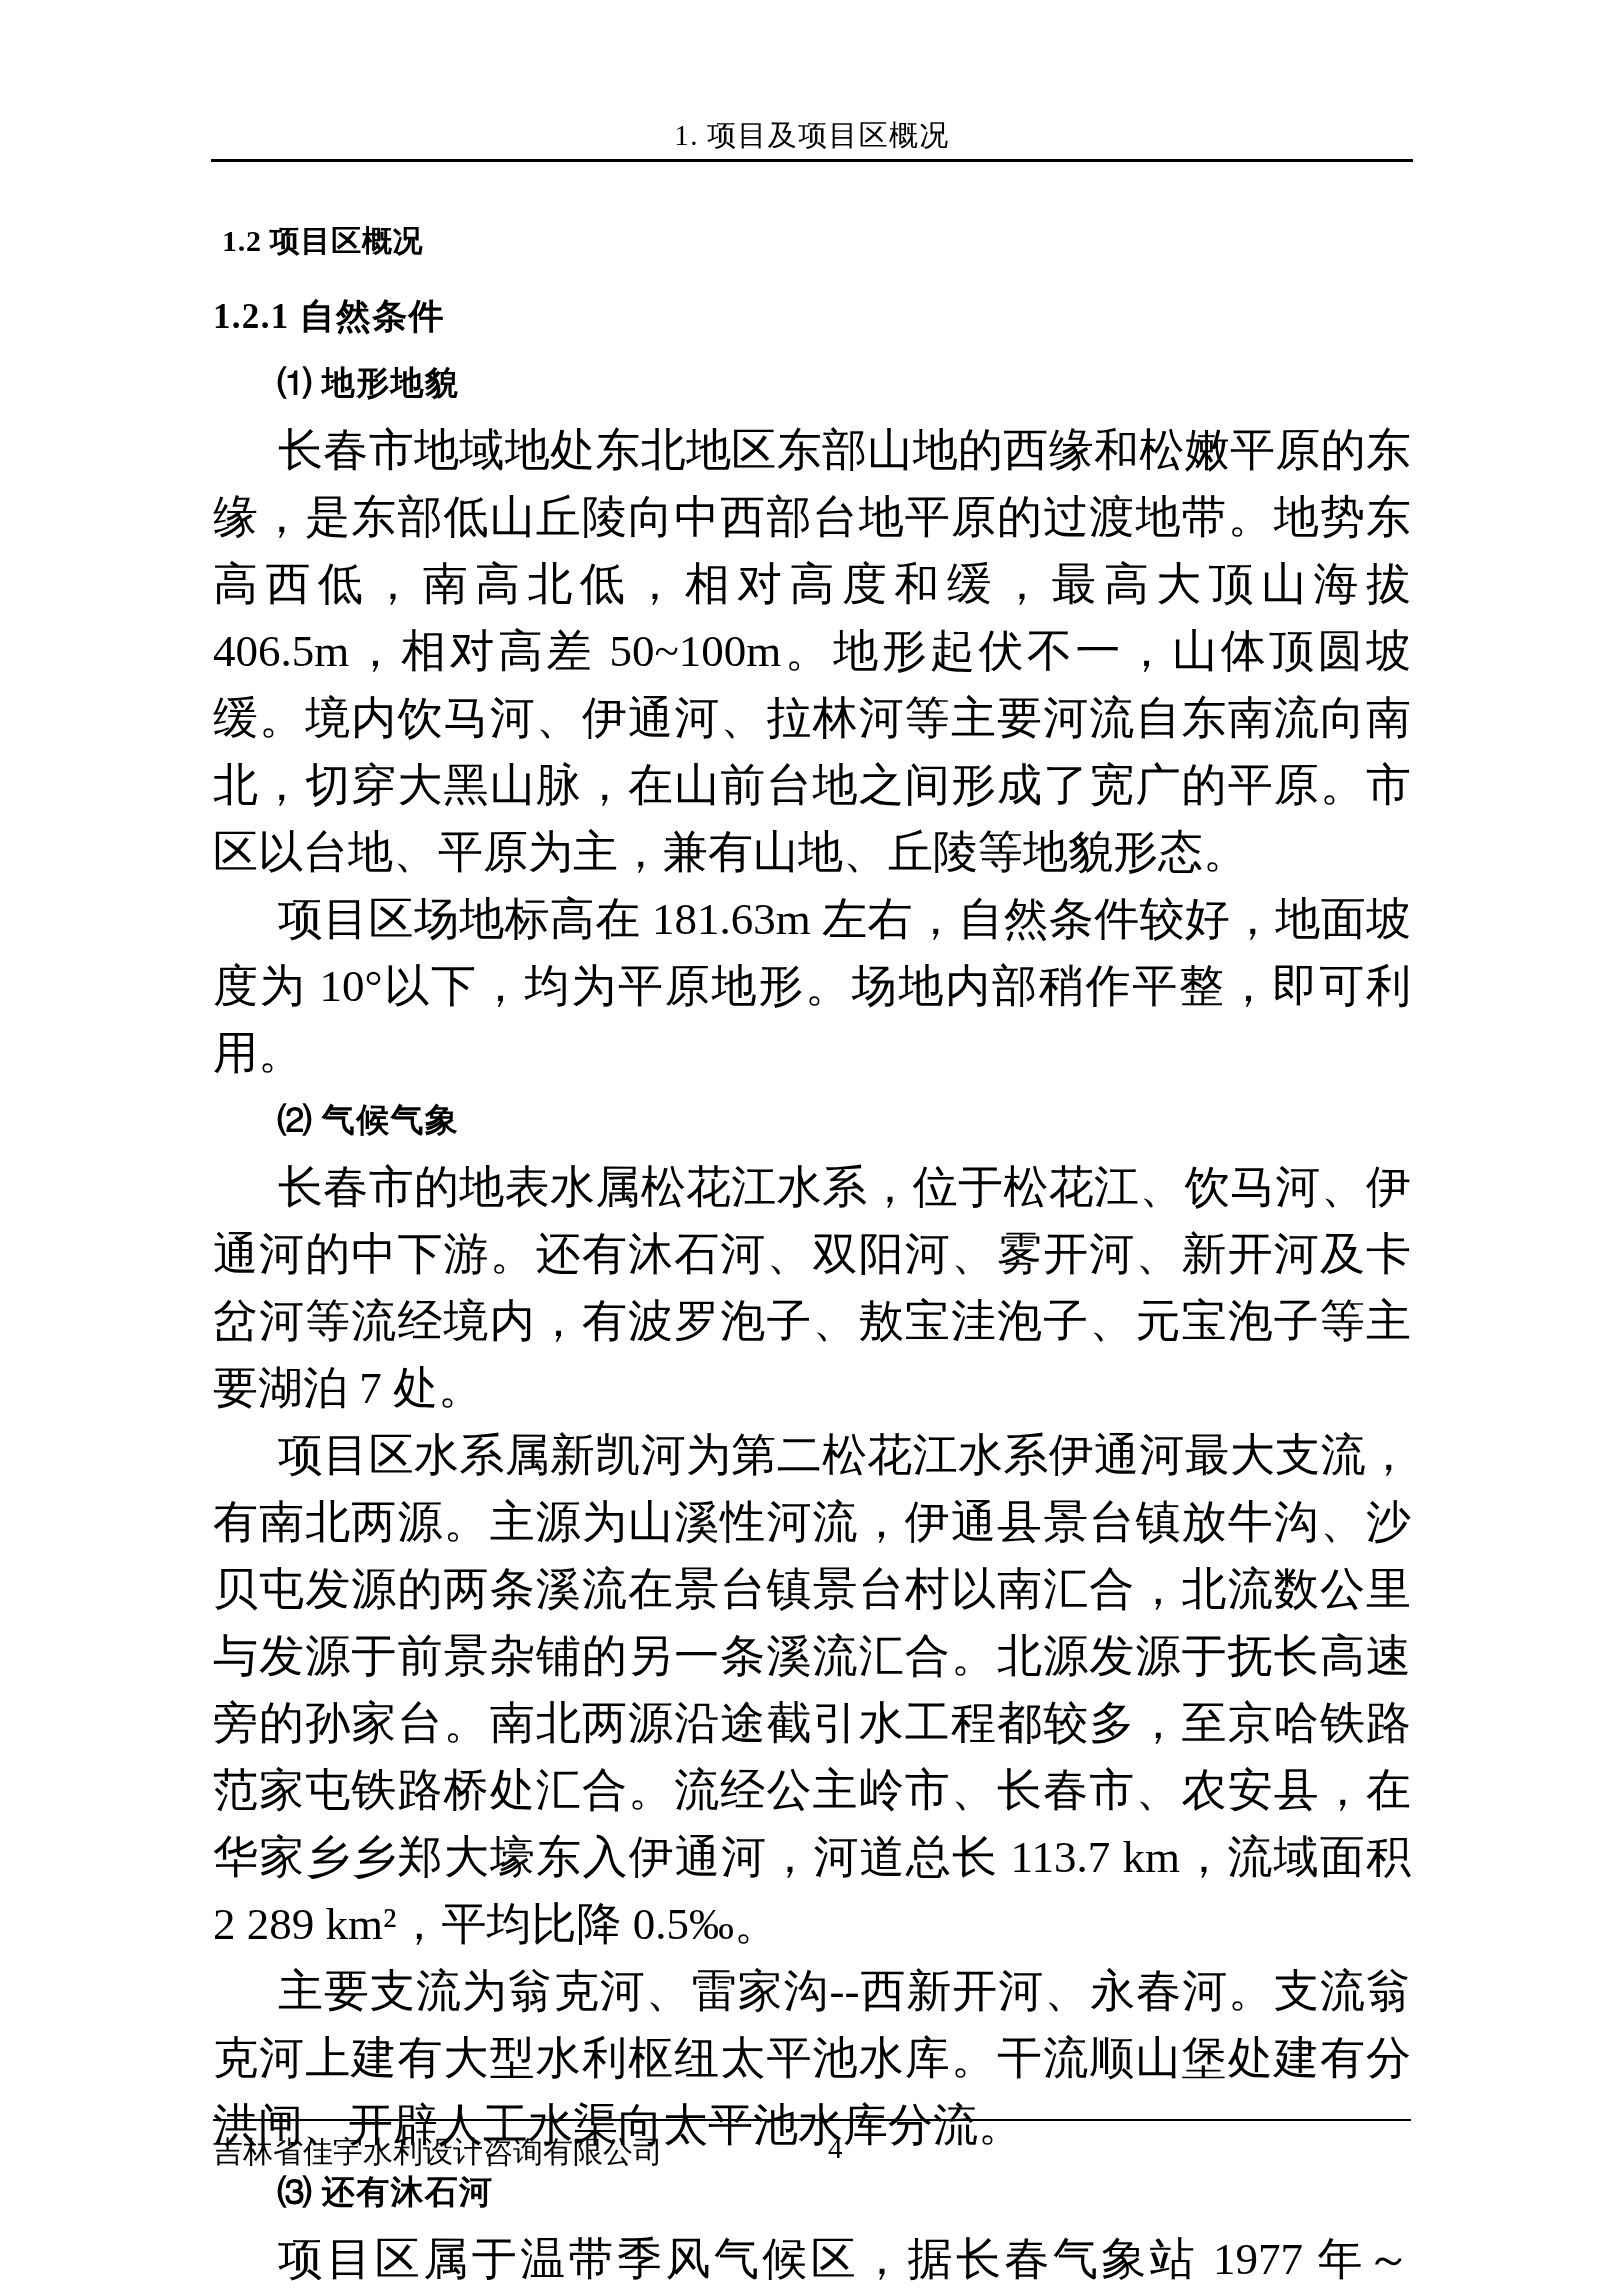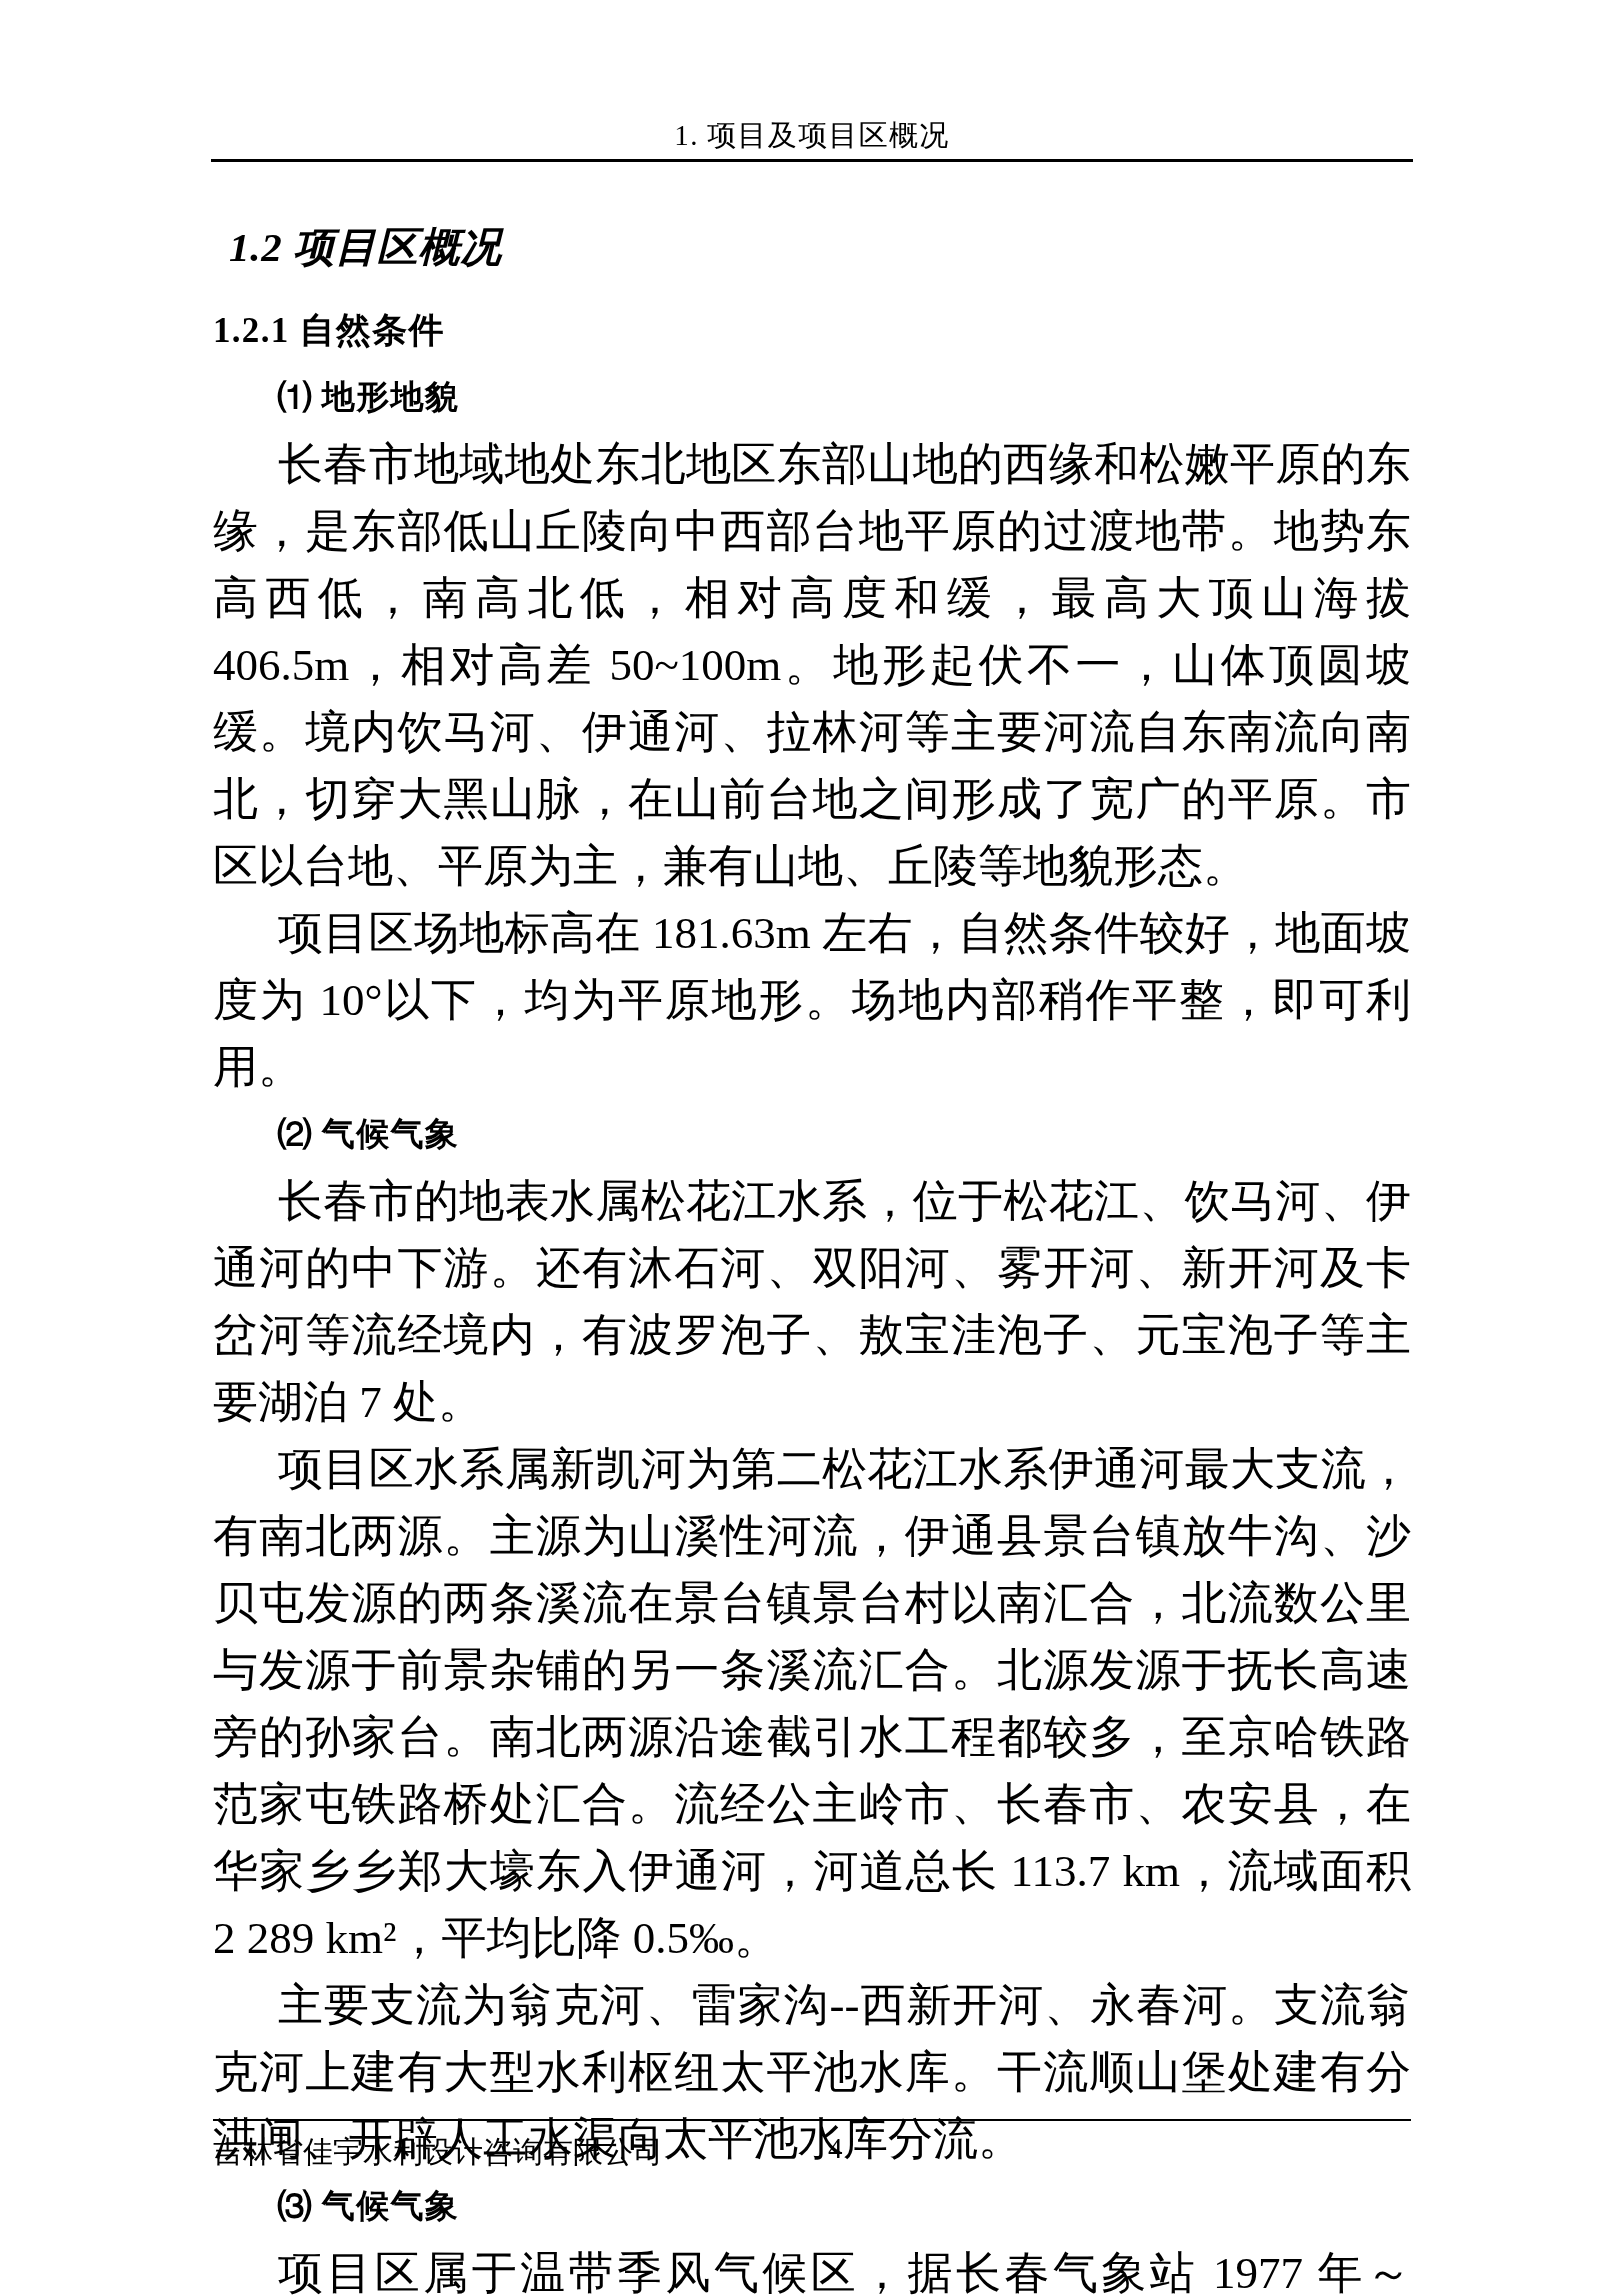--- a/index.html
+++ b/index.html
@@ -34,26 +34,25 @@
   }
 
   
   .content {
     position: absolute;
     left: 213px;
     top: 198px;
     width: 1198px;
   }
   .content h1 {
-    margin: 16px;
-    font-size: 41px;
+    margin: 9px;
+    font-size: 30px;
     font-weight: 700;
     line-height: 67px;
     letter-spacing: 0.7px;
-    font-style: italic;
   }
   .content h2 {
     margin: 0;
     font-size: 35px;
     font-weight: 700;
     line-height: 67px;
     letter-spacing: 1.3px;
   }
   .content h3 {
     margin: 0;
@@ -117,21 +116,21 @@
     </section>
 
     <section>
       <h3>⑵ 气候气象</h3>
       <p>长春市的地表水属松花江水系，位于松花江、饮马河、伊通河的中下游。还有沐石河、双阳河、雾开河、新开河及卡岔河等流经境内，有波罗泡子、敖宝洼泡子、元宝泡子等主要湖泊 7 处。</p>
       <p>项目区水系属新凯河为第二松花江水系伊通河最大支流，有南北两源。主源为山溪性河流，伊通县景台镇放牛沟、沙贝屯发源的两条溪流在景台镇景台村以南汇合，北流数公里与发源于前景杂铺的另一条溪流汇合。北源发源于抚长高速旁的孙家台。南北两源沿途截引水工程都较多，至京哈铁路范家屯铁路桥处汇合。流经公主岭市、长春市、农安县，在华家乡乡郑大壕东入伊通河，河道总长 113.7 km，流域面积 2 289 km²，平均比降 0.5‰。</p>
       <p>主要支流为翁克河、雷家沟--西新开河、永春河。支流翁克河上建有大型水利枢纽太平池水库。干流顺山堡处建有分洪闸、开辟人工水渠向太平池水库分流。</p>
     </section>
 
     <section>
-      <h3>⑶ 气候气象</h3>
+      <h3>⑶ 还有沐石河</h3>
       <p>项目区属于温带季风气候区，据长春气象站 1977 年～2014 年的统计资料，项目区多年平均气温 5.2℃，≥10℃积温 2880℃，年蒸发量 1501mm，年降水量 577.9mm，无霜期 143d，多年平均风速为 3.1m/s，主导风向为西南风，大风日数（≥8 级）16d，降水量年内分配不均衡，主要集中在 7~8 月份约占全年降水总量的 60%以上，风季时段 4~11 月，最大冻土深 1.70m。，本期工程行政区气象要素见表 1-3。</p>
     </section>
 
   </main>
 
   <footer class="page-footer">
     <span class="footer-company">吉林省佳宇水利设计咨询有限公司</span>
     <span class="footer-page">4</span>
   </footer>
 

